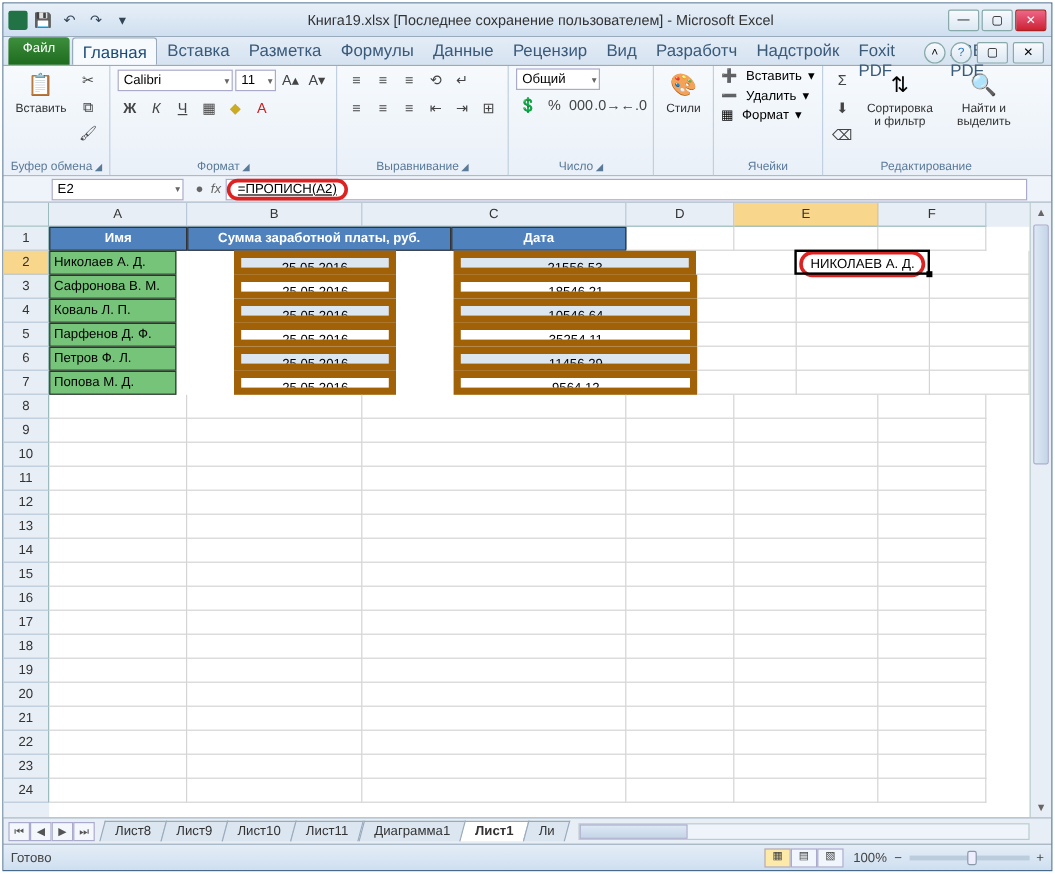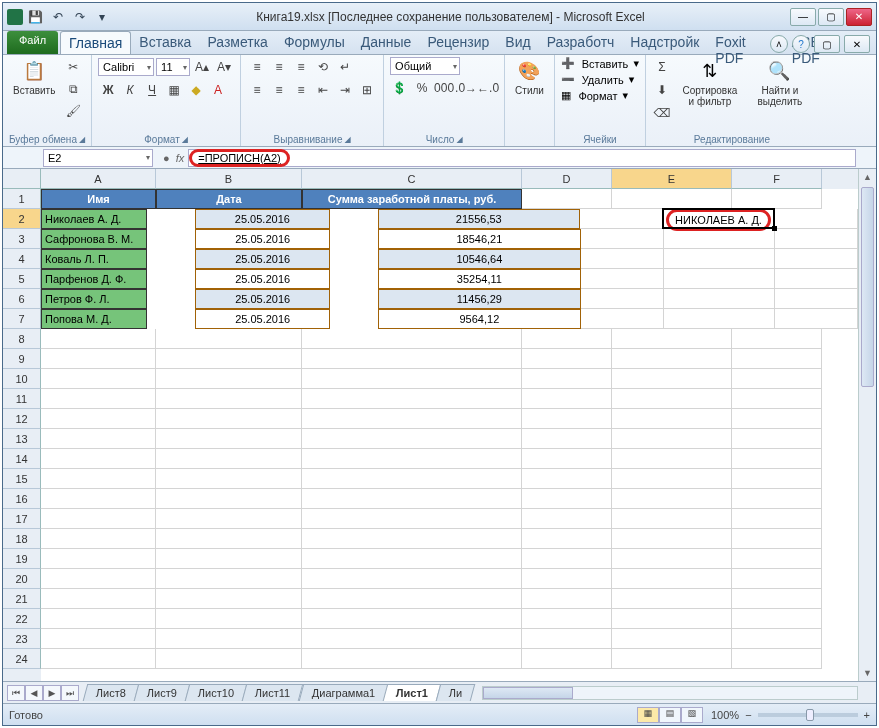--- a/index.html
+++ b/index.html
@@ -53,21 +53,21 @@
 .corner { width: 38px; height: 20px; background: #e8eef5; border-right: 1px solid #9bb; border-bottom: 1px solid #9bb; position: absolute; top: 0; left: 0; }
 .col-headers { position: absolute; top: 0; left: 38px; right: 18px; height: 20px; display: flex; background: #e8eef5; }
 .colh { border-right: 1px solid #b8c8d8; border-bottom: 1px solid #9bb; text-align: center; font-size: 11px; color: #333; line-height: 20px; }
 .row-headers { position: absolute; top: 20px; left: 0; width: 38px; bottom: 0; background: #e8eef5; }
 .rowh { height: 20px; border-bottom: 1px solid #b8c8d8; border-right: 1px solid #9bb; text-align: center; font-size: 11px; color: #333; line-height: 20px; }
 .cells { position: absolute; top: 20px; left: 38px; right: 18px; bottom: 0; }
 .row { display: flex; height: 20px; }
 .cell { border-right: 1px solid #d4d4d4; border-bottom: 1px solid #d4d4d4; font-size: 11px; padding: 0 3px; line-height: 19px; overflow: hidden; white-space: nowrap; }
 .hdr-cell { background: #4f81bd; color: #fff; text-align: center; font-weight: bold; border: 1px solid #333; }
 .name-cell { background: #76c47a; border: 1px solid #333; }
-.data-cell { border: 1px solid #a16207; text-align: center; margin-left: 48px; }
+.data-cell { border: 6px solid #a16207; text-align: center; margin-left: 48px; }
 .alt { background: #dce6f1; }
 .selected-cell { position: relative; }
 .sel-box { position: absolute; border: 2px solid #000; pointer-events: none; }
 .sel-handle { position: absolute; width: 5px; height: 5px; background: #000; }
 .e2-highlight { border: 3px solid #d22; border-radius: 16px; padding: 1px 6px; display: inline-block; line-height: 14px; }
 .vscroll { position: absolute; right: 0; top: 0; bottom: 0; width: 18px; background: #e8eef5; border-left: 1px solid #bcc; }
 .vscroll .arr { height: 16px; text-align: center; font-size: 9px; color: #666; line-height: 16px; }
 .vscroll .thumb { position: absolute; top: 18px; left: 2px; right: 2px; height: 200px; background: linear-gradient(90deg,#dde8f4,#c5d5e8); border: 1px solid #aac; border-radius: 2px; }
 
 
@@ -153,21 +153,21 @@
       </div>
       <div class="rgroup-label">
           <span>Буфер обмена</span>
           <span class="dlaunch">◢</span>
         </div>
     </div>
 
     <div class="rgroup">
       <div class="rgroup-body" style="flex-direction:column; gap:3px;">
         <div class="btnrow">
-          <div class="combo" style="width:56px;">Calibri</div>
+          <div class="combo" style="width:96px;">Calibri</div>
           <div class="combo" style="width:34px;">11</div>
           <div class="smbtn">A▴</div>
           <div class="smbtn">A▾</div>
         </div>
         <div class="btnrow">
           <div class="smbtn" style="font-weight:bold;">Ж</div>
           <div class="smbtn" style="font-style:italic;">К</div>
           <div class="smbtn" style="text-decoration:underline;">Ч</div>
           <div class="smbtn">▦</div>
           <div class="smbtn" style="color:#ca2;">◆</div>
@@ -310,22 +310,22 @@
         <div class="rowh">20</div>
         <div class="rowh">21</div>
         <div class="rowh">22</div>
         <div class="rowh">23</div>
         <div class="rowh">24</div>
       </div>
     <div class="cells">
 
       <div class="row">
         <div class="cell hdr-cell cw-A">Имя</div>
+        <div class="cell hdr-cell cw-C">Сумма заработной платы, руб.</div>
         <div class="cell hdr-cell cw-B">Дата</div>
-        <div class="cell hdr-cell cw-C">Сумма заработной платы, руб.</div>
         <div class="cell cw-D"></div>
         <div class="cell cw-E"></div>
         <div class="cell cw-F"></div>
       </div>
 
       <div class="row">
         <div class="cell name-cell cw-A">Николаев А. Д.</div>
         <div class="cell data-cell alt cw-B">25.05.2016</div>
         <div class="cell data-cell alt cw-C">21556,53</div>
         <div class="cell cw-D"></div>

